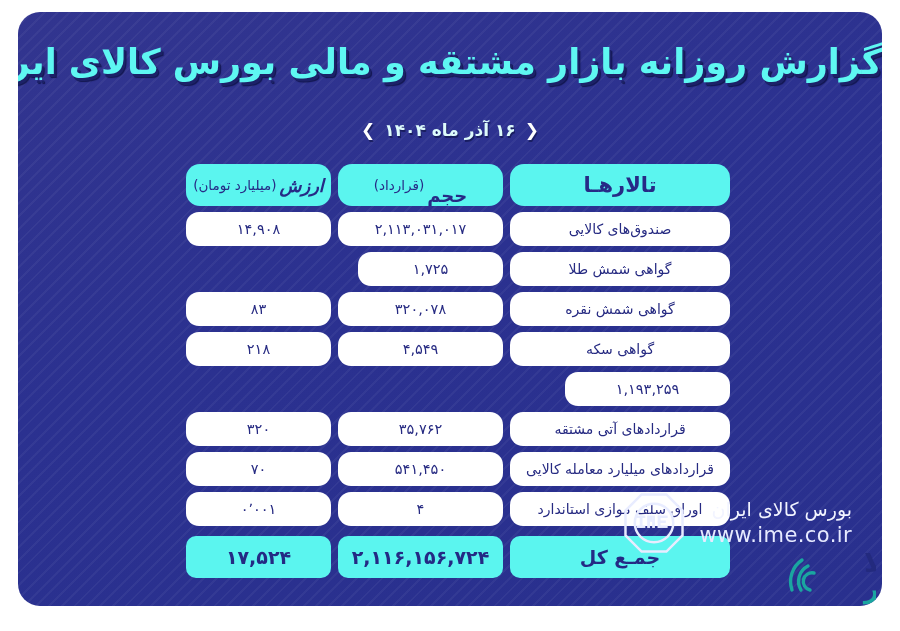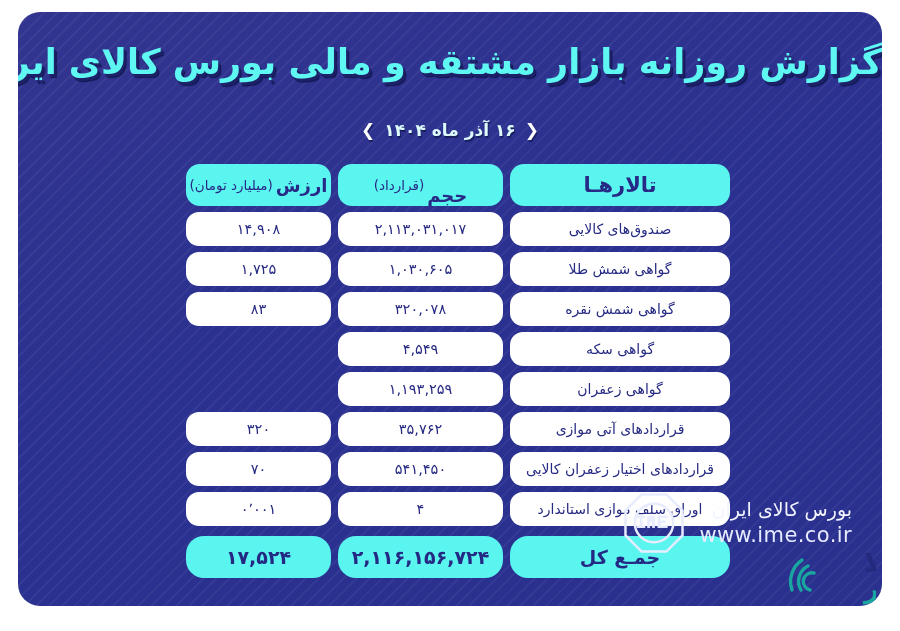--- a/index.html
+++ b/index.html
@@ -125,36 +125,36 @@
     font-weight: bold;
     color: #262a86;
   }
   .trow.head .c-name { font-size: 21px; letter-spacing: 1px; }
   .trow.head .sub {
     font-weight: normal;
     font-size: 13.5px;
     margin-right: 3px;
   }
   .trow.head .c-vol .lbl { font-size: 18px; margin-top: 20px; }
-  .trow.head .c-val .lbl { font-size: 18px; }
+  .trow.head .c-val .lbl { font-size: 18px; font-style: italic; }
 
   
   .trow.data .cell {
     font-size: 14px;
     font-weight: normal;
   }
   .trow.data .c-vol,
   .trow.data .c-val { font-size: 14.5px; }
 
   
   .trow.total { margin-top: 10px; }
   .trow.total .cell {
     background: #5bf5ef;
     height: 42px;
-    border-radius: 18px;
+    border-radius: 10px;
     font-size: 19px;
     font-weight: bold;
     color: #242a84;
   }
 
   
   .footer {
     position: absolute;
     right: 30px;
     bottom: 52px;
@@ -222,43 +222,42 @@
         </div>
       </div>
 
       <div class="trow data">
         <div class="cell c-name">صندوق‌های کالایی</div>
         <div class="cell c-vol">۲,۱۱۳,۰۳۱,۰۱۷</div>
         <div class="cell c-val">۱۴,۹۰۸</div>
       </div>
       <div class="trow data">
         <div class="cell c-name">گواهی شمش طلا</div>
-        <div class="cell c-vol">۱,۰۳۰,۶۰۵</div>
         <div class="cell c-val">۱,۷۲۵</div>
       </div>
       <div class="trow data">
         <div class="cell c-name">گواهی شمش نقره</div>
         <div class="cell c-vol">۳۲۰,۰۷۸</div>
         <div class="cell c-val">۸۳</div>
       </div>
       <div class="trow data">
         <div class="cell c-name">گواهی سکه</div>
         <div class="cell c-vol">۴,۵۴۹</div>
-      </div>
-      <div class="trow data">
-        <div class="cell c-name">گواهی زعفران</div>
+        <div class="cell c-val">۲۱۸</div>
+      </div>
+      <div class="trow data">
         <div class="cell c-vol">۱,۱۹۳,۲۵۹</div>
       </div>
       <div class="trow data">
-        <div class="cell c-name">قراردادهای آتی موازی</div>
+        <div class="cell c-name">قراردادهای آتی مشتقه</div>
         <div class="cell c-vol">۳۵,۷۶۲</div>
         <div class="cell c-val">۳۲۰</div>
       </div>
       <div class="trow data">
-        <div class="cell c-name">قراردادهای اختیار زعفران کالایی</div>
+        <div class="cell c-name">قراردادهای میلیارد معامله کالایی</div>
         <div class="cell c-vol">۵۴۱,۴۵۰</div>
         <div class="cell c-val">۷۰</div>
       </div>
       <div class="trow data">
         <div class="cell c-name">اوراق سلف موازی استاندارد</div>
         <div class="cell c-vol">۴</div>
         <div class="cell c-val">۰٬۰۰۱</div>
       </div>
 
       <div class="trow total">

